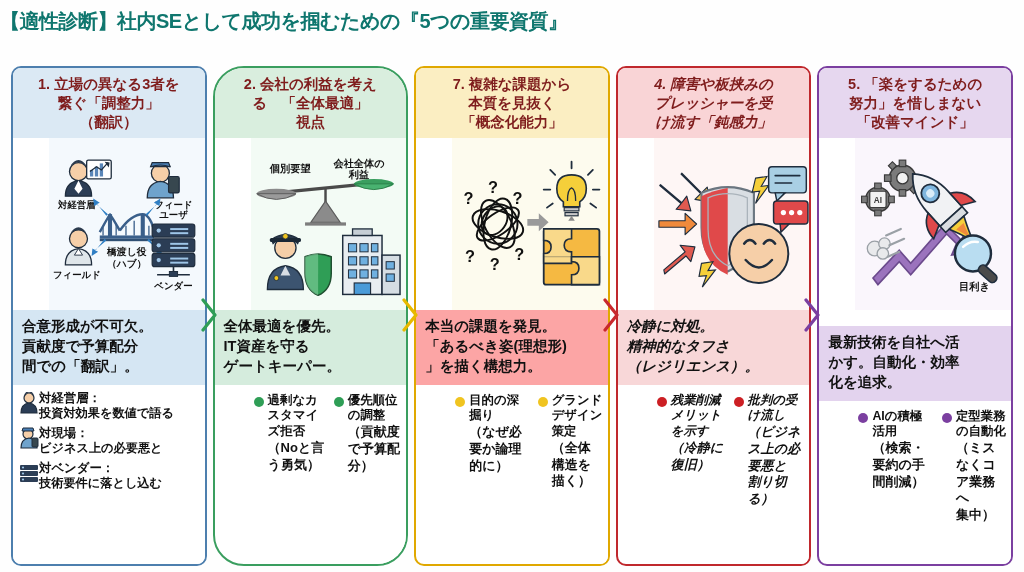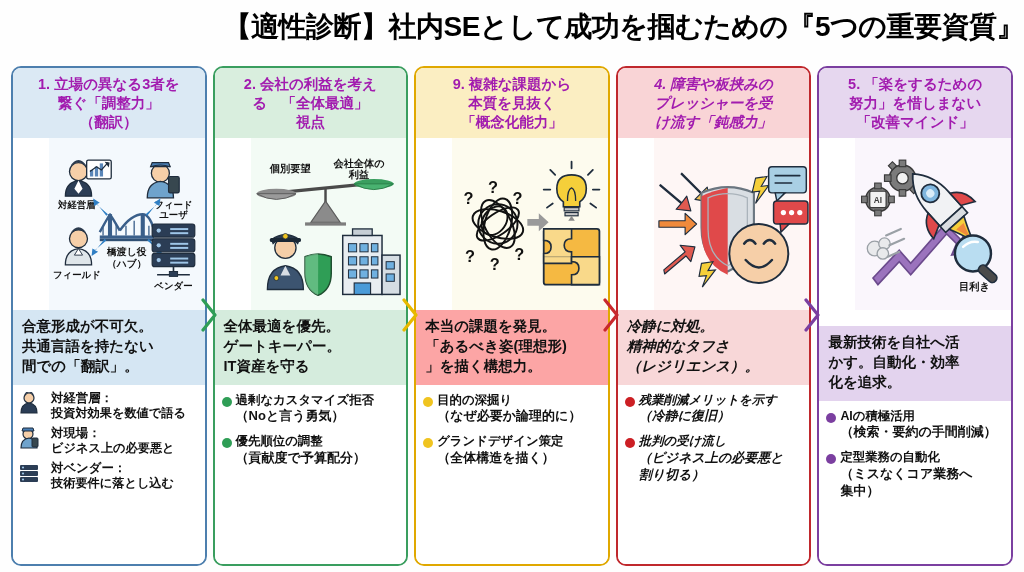--- a/index.html
+++ b/index.html
@@ -7,22 +7,22 @@
     width: 1024px; height: 572px;
     background: #ffffff;
     font-family: "Liberation Sans", "DejaVu Sans", sans-serif;
     overflow: hidden;
   }
   #root { position: relative; width: 1024px; height: 572px; background:#fefefe; }
 
   
   .title {
     position: absolute; left: 0; top: 8px; width: 1024px;
-    text-align: right;
-    font-size: 28px; font-weight: bold; color: #000000;
+    text-align: left;
+    font-size: 20px; font-weight: bold; color: #0f766e;
     letter-spacing: -0.5px;
     white-space: nowrap;
   }
 
   
   .cols {
     position: absolute; left: 0; top: 66px; width: 1024px; height: 500px;
     display: flex; flex-direction: row; align-items: stretch;
     padding: 0 8px;
     gap: 0;
@@ -34,68 +34,68 @@
     border-radius: 10px;
     border: 2px solid #999;
     background: #fff;
     display: flex; flex-direction: column;
     overflow: hidden;
   }
   .col-head {
     padding: 7px 4px 6px 4px;
     text-align: center;
     font-size: 14.5px; font-weight: bold; line-height: 1.32;
-    color: #a21caf;
+    color: #7f1d1d;
   }
   .illus {
     flex: 0 0 auto;
     height: 172px;
     position: relative;
     overflow: hidden;
     margin-left: 36px;
   }
   .illus svg { display:block; width:100%; height:100%; }
   .summary {
     padding: 7px 7px 8px 9px;
     font-size: 14.5px; font-weight: bold; line-height: 1.36;
     color: #111;
   }
   .bullets {
     flex: 1 1 auto;
     background: #fff;
     padding: 8px 5px 6px 7px;
-    display: flex; flex-direction: column; gap: 9px;
+    display: flex; flex-direction: row; gap: 9px; margin-left: 32px;
   }
   .bullet { display: flex; align-items: flex-start; gap: 4px; }
   .dot {
     flex: 0 0 auto;
     width: 10px; height: 10px; border-radius: 50%;
     margin-top: 4px;
   }
   .btext { font-size: 12.4px; line-height: 1.28; font-weight: bold; color: #111; }
   .btext .sub { display: block; font-size: 13px; font-weight: bold; }
 
   
   .pbullets {
     flex: 1 1 auto; background:#fff;
     padding: 5px 4px 5px 6px;
     display:flex; flex-direction:column; gap: 3px;
   }
-  .pbullet { display:flex; align-items:flex-start; gap:12px; }
+  .pbullet { display:flex; align-items:flex-start; gap:0; }
   .picon { flex:0 0 auto; width:20px; height:22px; margin-top:2px; }
   .picon svg { width:100%; height:100%; display:block; }
   .ptext { font-size: 12.4px; line-height: 1.3; font-weight: bold; color:#111; }
   .ptext .sub { display:block; font-size: 12.2px; font-weight: bold; }
 
   
   .c1 { border-color:#4d7fae; }
   .c1 .col-head { background:#dbe9f4; }
   .c1 .illus { background:#f4f9fd; }
   .c1 .summary { background:#d5e6f3; }
-  .c2 { border-color:#3a9e5f; }
+  .c2 { border-color:#3a9e5f;border-radius:31px; }
   .c2 .col-head { background:#d9eede; }
   .c2 .illus { background:#f3fbf5; }
   .c2 .summary { background:#d5ecdd; }
   .c3 { border-color:#e0a800; }
   .c3 .col-head { background:#fbeec2; }
   .c3 .illus { background:#fdfbee; }
   .c3 .summary { background:#fca5a5; }
   .c4 { border-color:#c0282d;font-style:italic; }
   .c4 .col-head { background:#f9d4d6; }
   .c4 .illus { background:#fef6f5; }
@@ -201,21 +201,21 @@
             </g>
             <line x1="152" y1="138" x2="152" y2="148" stroke="#1f2d3d" stroke-width="2"></line>
             <line x1="132" y1="148" x2="172" y2="148" stroke="#1f2d3d" stroke-width="2"></line>
             <rect x="147" y="144" width="10" height="6" fill="#2b3d55" stroke="#1f2d3d" stroke-width="1.2"></rect>
           </g>
           <text x="152" y="165" font-size="11.5" font-weight="bold" text-anchor="middle" fill="#111" font-family="'Liberation Sans',sans-serif">ベンダー</text>
         </svg>
       </div>
       <div class="summary">
         <div>合意形成が不可欠。</div>
-        <div>共通言語を持たない</div>
+        <div>貢献度で予算配分</div>
         <div>間での「翻訳」。</div>
       </div>
       <div class="pbullets">
         <div class="pbullet">
           <span class="picon">
             <svg viewBox="0 0 20 22">
                 <circle cx="10" cy="6" r="5" fill="#f6cfa8" stroke="#1f2d3d" stroke-width="1.2"></circle>
                 <path d="M5 3 q5 -5 10 0 q-2 -4 -5 -4 q-3 0 -5 4z" fill="#2b3a4d"></path>
                 <path d="M2 21 q0 -9 8 -10 q8 1 8 10z" fill="#2b3d55" stroke="#1f2d3d" stroke-width="1.2"></path>
               </svg>
@@ -311,22 +311,22 @@
                 <rect x="147" y="142" width="8" height="10"></rect>
               <rect x="165" y="132" width="10" height="9"></rect>
                 <rect x="165" y="147" width="10" height="9"></rect>
             </g>
             <rect x="126" y="158" width="20" height="14" fill="#4a9bd8" stroke="#1f2d3d" stroke-width="1.4"></rect>
           </g>
         </svg>
       </div>
       <div class="summary">
         <div>全体最適を優先。</div>
+        <div>IT資産を守る</div>
         <div>ゲートキーパー。</div>
-        <div>IT資産を守る</div>
       </div>
       <div class="bullets">
         <div class="bullet">
           <span class="dot" style="background:#2f9e56"></span>
           <span class="btext">
             <span>過剰なカスタマイズ拒否</span>
             <span class="sub">（Noと言う勇気）</span>
           </span>
         </div>
         <div class="bullet">
@@ -334,21 +334,21 @@
           <span class="btext">
             <span>優先順位の調整</span>
             <span class="sub">（貢献度で予算配分）</span>
           </span>
         </div>
       </div>
     </div>
 
     <div class="col c3">
       <div class="col-head">
-        <div>9. 複雑な課題から</div>
+        <div>7. 複雑な課題から</div>
         <div>本質を見抜く</div>
         <div>「概念化能力」</div>
       </div>
       <div class="illus">
         <svg viewBox="0 0 190 172" xmlns="http://www.w3.org/2000/svg">
           <g fill="none" stroke="#111" stroke-width="2.4">
             <ellipse cx="56" cy="86" rx="32" ry="16" transform="rotate(18 56 86)"></ellipse>
             <ellipse cx="56" cy="86" rx="32" ry="16" transform="rotate(62 56 86)"></ellipse>
             <ellipse cx="56" cy="86" rx="32" ry="16" transform="rotate(105 56 86)"></ellipse>
             <ellipse cx="56" cy="86" rx="30" ry="13" transform="rotate(145 56 86)"></ellipse>

